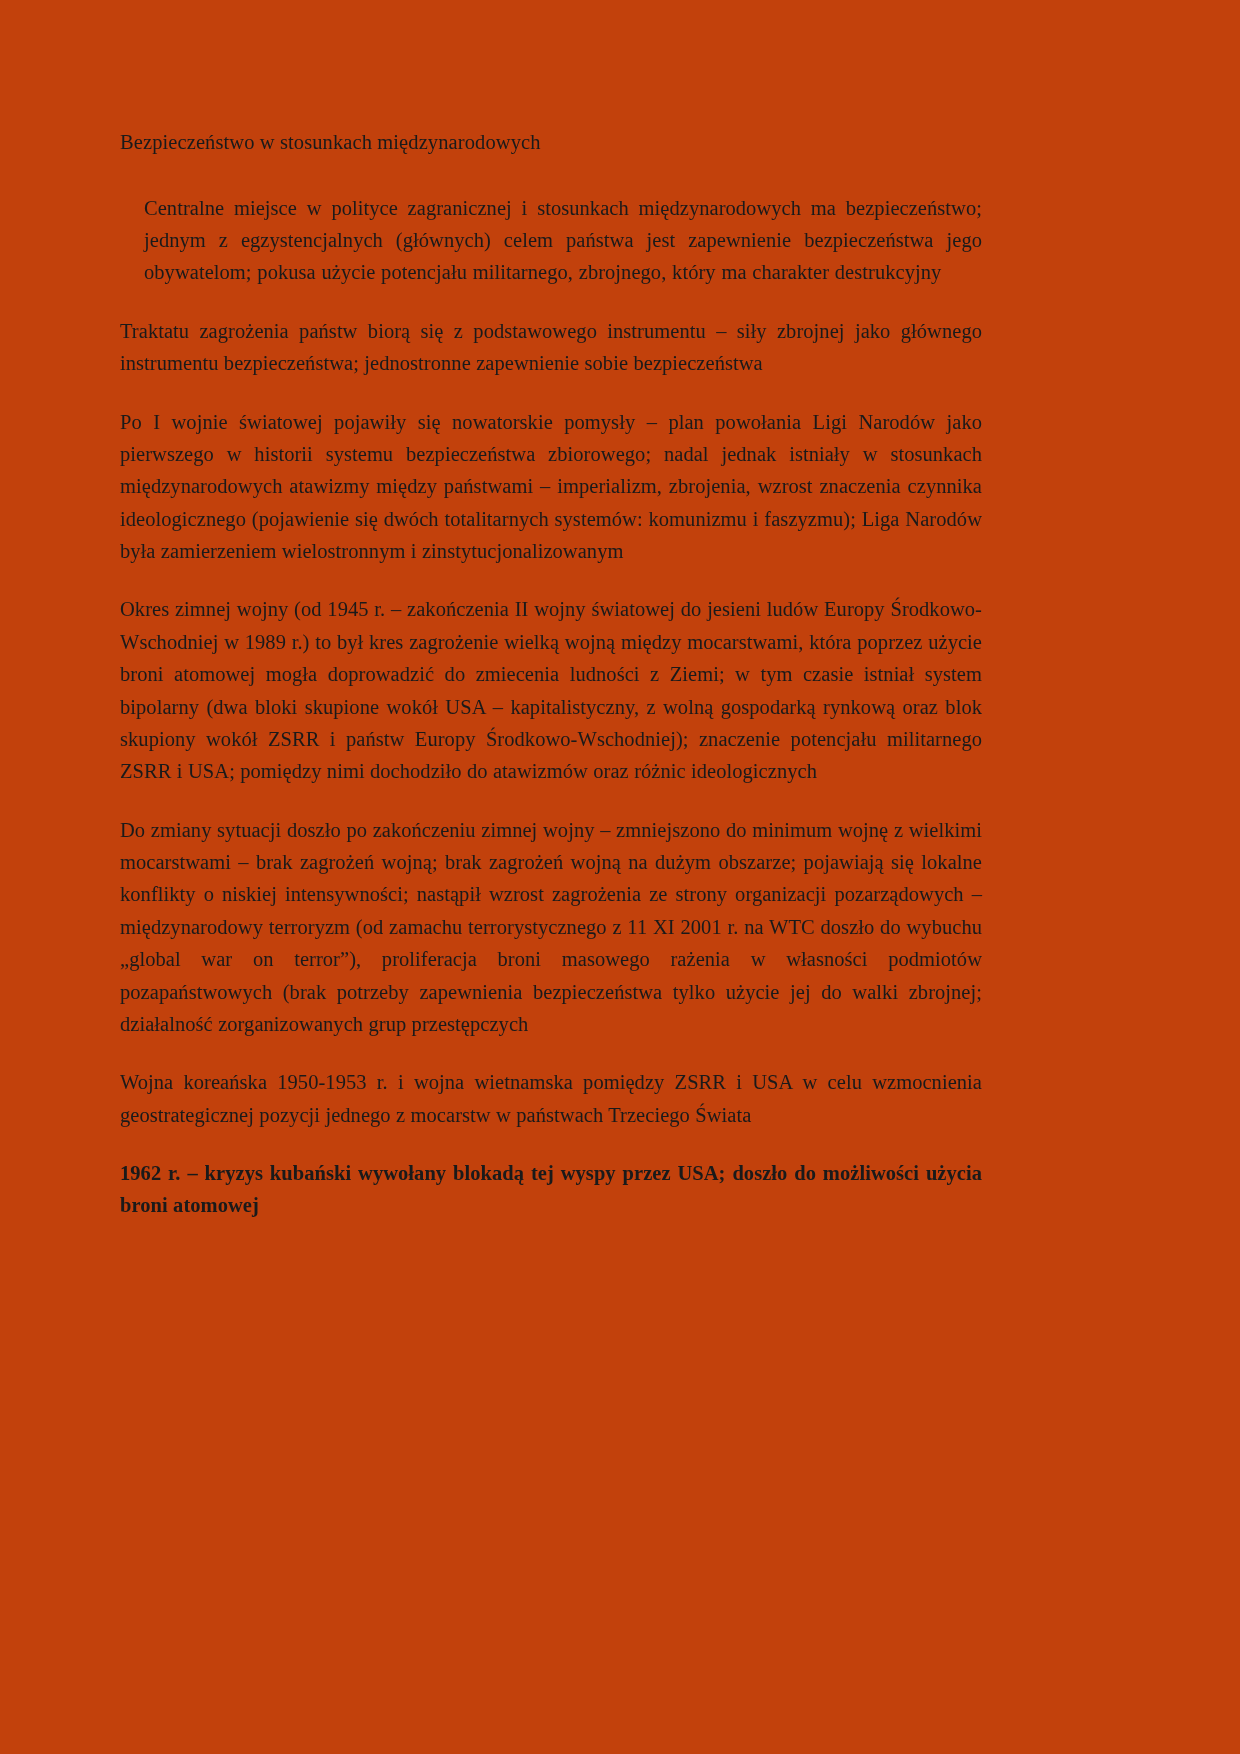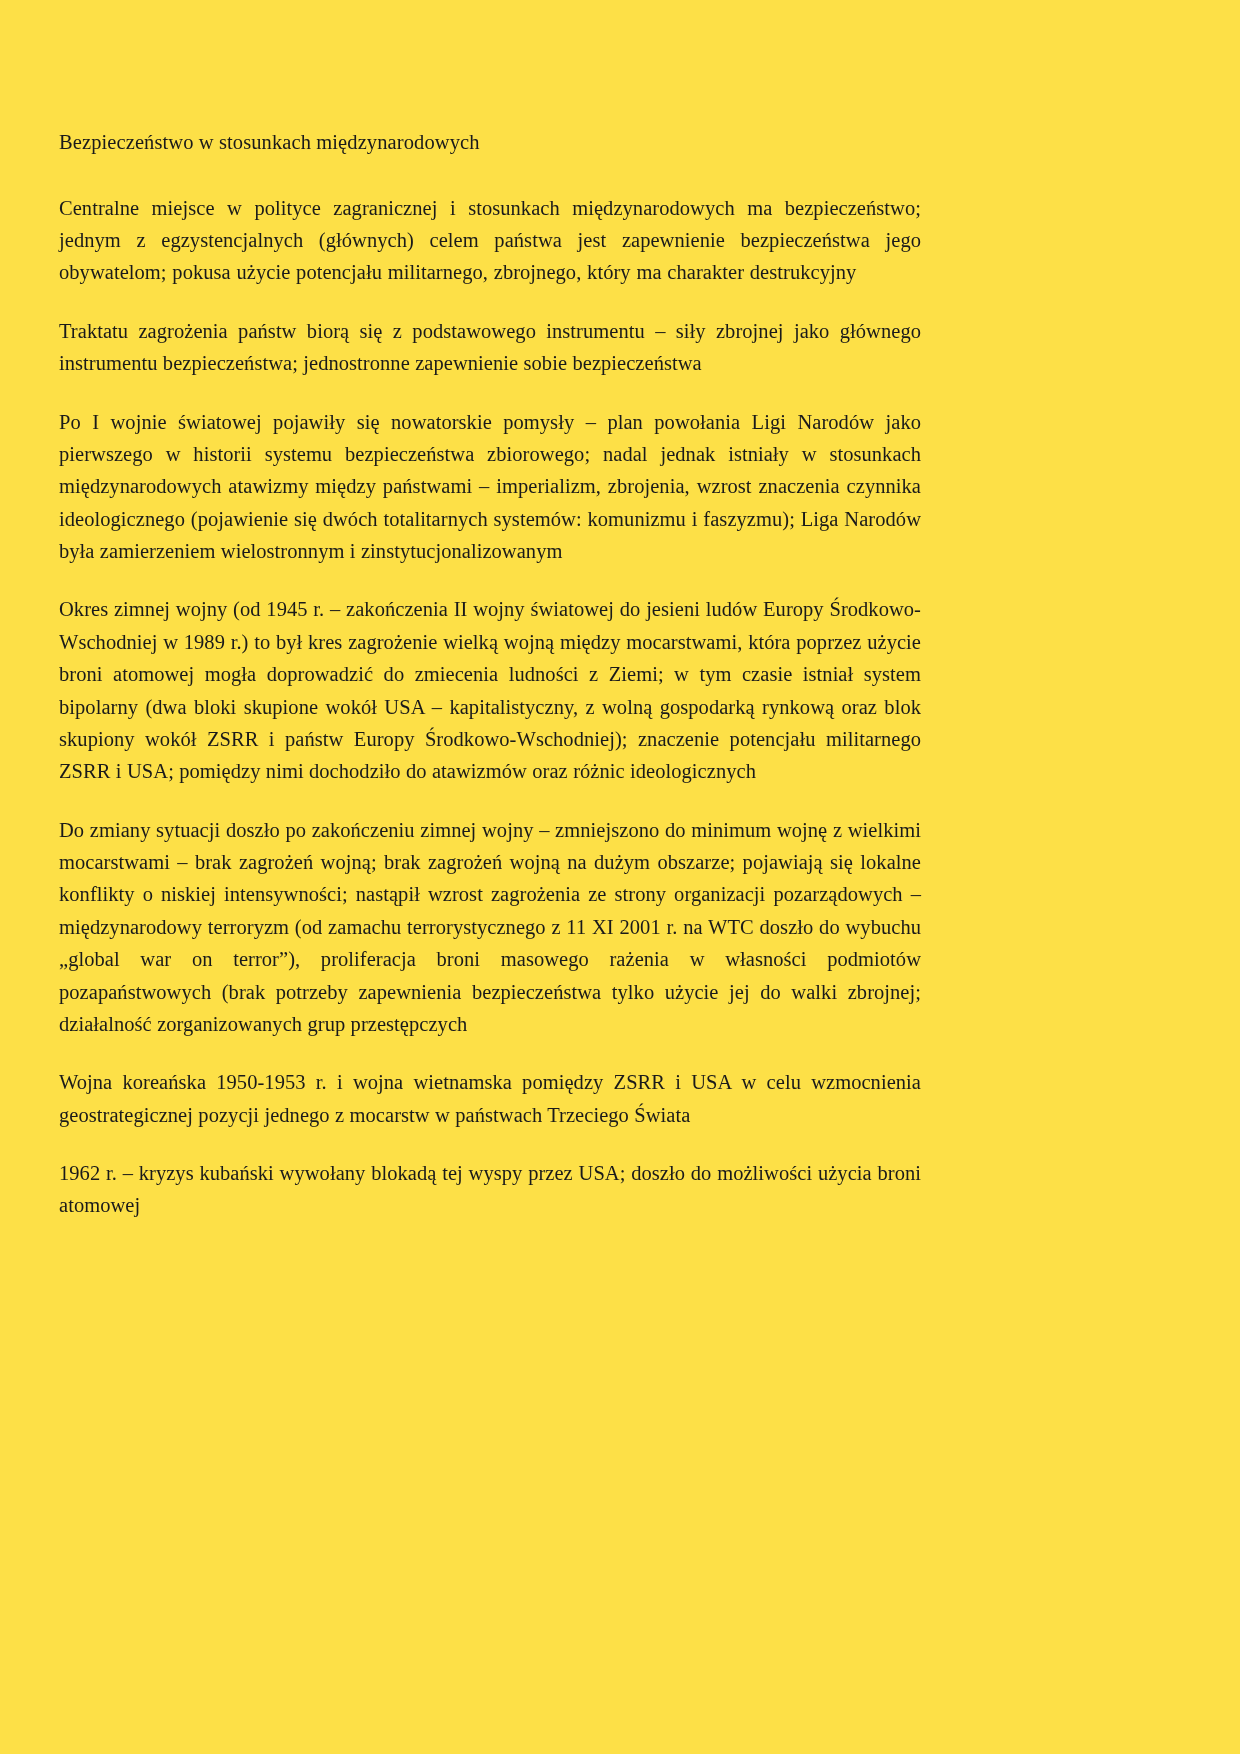--- a/index.html
+++ b/index.html
@@ -12,23 +12,23 @@
     width: 1240px;
     height: 1754px;
     font-family: "Liberation Serif", "DejaVu Serif", serif;
     color: #1a1a1a;
     -webkit-font-smoothing: antialiased;
   }
   .page {
     position: relative;
     width: 1240px;
     height: 1754px;
-    background: #fde047;
+    background: #c2410c;
     box-sizing: border-box;
-    padding: 128px 248px 60px 59px;
+    padding: 128px 248px 60px 120px;
   }
   .doc-body {
     width: 862px;
   }
   .doc-title {
     font-size: 20.5px;
     line-height: 1.45;
     margin: 0 0 34px 0;
     text-align: left;
     font-weight: normal;
@@ -38,24 +38,26 @@
     font-size: 20.5px;
     line-height: 1.58;
     margin: 0 0 26px 0;
     text-align: justify;
     text-justify: inter-word;
     letter-spacing: 0.05px;
     word-spacing: 0.2px;
   }
   p.para:last-child {
     margin-bottom: 14px;
+    font-weight: bold;
   }
   
   p.para.loose {
     word-spacing: 0.6px;
+    margin-left: 24px;
   }
 </style>
 </head>
 <body>
 
 <div class="page">
   <article class="doc-body">
 
     <h1 class="doc-title">Bezpieczeństwo w stosunkach międzynarodowych</h1>
 

